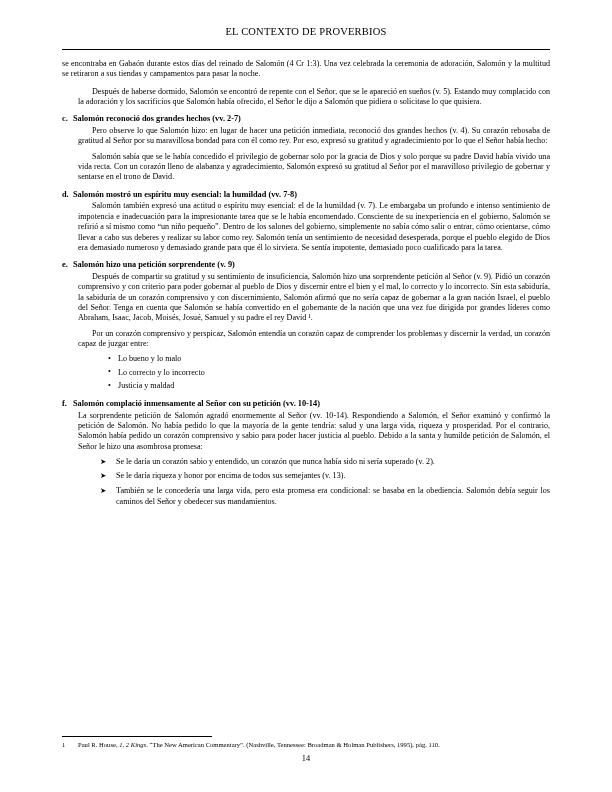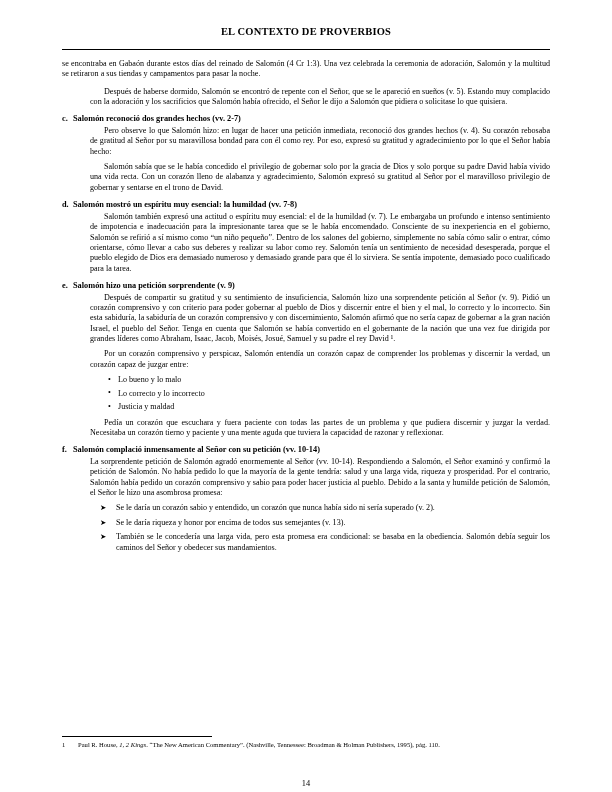--- a/index.html
+++ b/index.html
@@ -16,21 +16,21 @@
   }
   .page {
     width: 612px;
     height: 792px;
     box-sizing: border-box;
     padding: 26px 62px 20px 62px;
     position: relative;
   }
   .doc-title {
     text-align: center;
-    font-weight: bold;
+    font-weight: normal;
     font-size: 10.5px;
     letter-spacing: 0.2px;
     margin: 0 0 12px 0;
   }
   .rule {
     border: 0;
     border-top: 1px solid #000;
     margin: 0 0 9px 0;
     height: 0;
   }
@@ -57,21 +57,21 @@
   }
   .sec-head .lbl {
     display: inline-block;
     width: 11px;
     text-indent: 0;
   }
   .body-block {
     padding-left: 16px;
   }
   .body-block p {
-    margin: 0 0 5px 12px;
+    margin: 0 0 5px 0;
   }
   ul.bullets {
     list-style: none;
     margin: 4px 0 5px 0;
     padding: 0 0 0 30px;
   }
   ul.bullets li {
     font-size: 8.1px;
     line-height: 1.3;
     margin-bottom: 3px;
@@ -126,21 +126,21 @@
     padding-left: 16px;
     text-indent: -16px;
   }
   .footnote .fn-num {
     display: inline-block;
     width: 16px;
     text-indent: 0;
   }
   .page-number {
     position: absolute;
-    bottom: 4px;
+    bottom: 29px;
     left: 0;
     width: 612px;
     text-align: center;
     font-size: 8.4px;
   }
   i { font-style: italic; }
 </style>
 </head>
 <body>
 
@@ -181,21 +181,20 @@
       <span class="lbl">e.</span><span>Salomón hizo una petición sorprendente (v. 9)</span>
     </div>
     <div class="body-block">
       <p class="indent">Después de compartir su gratitud y su sentimiento de insuficiencia, Salomón hizo una sorprendente petición al Señor (v. 9). Pidió un corazón comprensivo y con criterio para poder gobernar al pueblo de Dios y discernir entre el bien y el mal, lo correcto y lo incorrecto. Sin esta sabiduría, la sabiduría de un corazón comprensivo y con discernimiento, Salomón afirmó que no sería capaz de gobernar a la gran nación Israel, el pueblo del Señor. Tenga en cuenta que Salomón se había convertido en el gobernante de la nación que una vez fue dirigida por grandes líderes como Abraham, Isaac, Jacob, Moisés, Josué, Samuel y su padre el rey David ¹.</p>
       <p class="indent">Por un corazón comprensivo y perspicaz, Salomón entendía un corazón capaz de comprender los problemas y discernir la verdad, un corazón capaz de juzgar entre:</p>
       <ul class="bullets">
         <li>Lo bueno y lo malo</li>
         <li>Lo correcto y lo incorrecto</li>
         <li>Justicia y maldad</li>
       </ul>
-      <p class="indent">Pedía un corazón que escuchara y fuera paciente con todas las partes de un problema y que pudiera discernir y juzgar la verdad. Necesitaba un corazón tierno y paciente y una mente aguda que tuviera la capacidad de razonar y reflexionar.</p>
     </div>
   </div>
 
   <div class="section">
     <div class="sec-head">
       <span class="lbl">f.</span><span>Salomón complació inmensamente al Señor con su petición (vv. 10-14)</span>
     </div>
     <div class="body-block">
       <p>La sorprendente petición de Salomón agradó enormemente al Señor (vv. 10-14). Respondiendo a Salomón, el Señor examinó y confirmó la petición de Salomón. No había pedido lo que la mayoría de la gente tendría: salud y una larga vida, riqueza y prosperidad. Por el contrario, Salomón había pedido un corazón comprensivo y sabio para poder hacer justicia al pueblo. Debido a la santa y humilde petición de Salomón, el Señor le hizo una asombrosa promesa:</p>
       <ul class="arrows">

